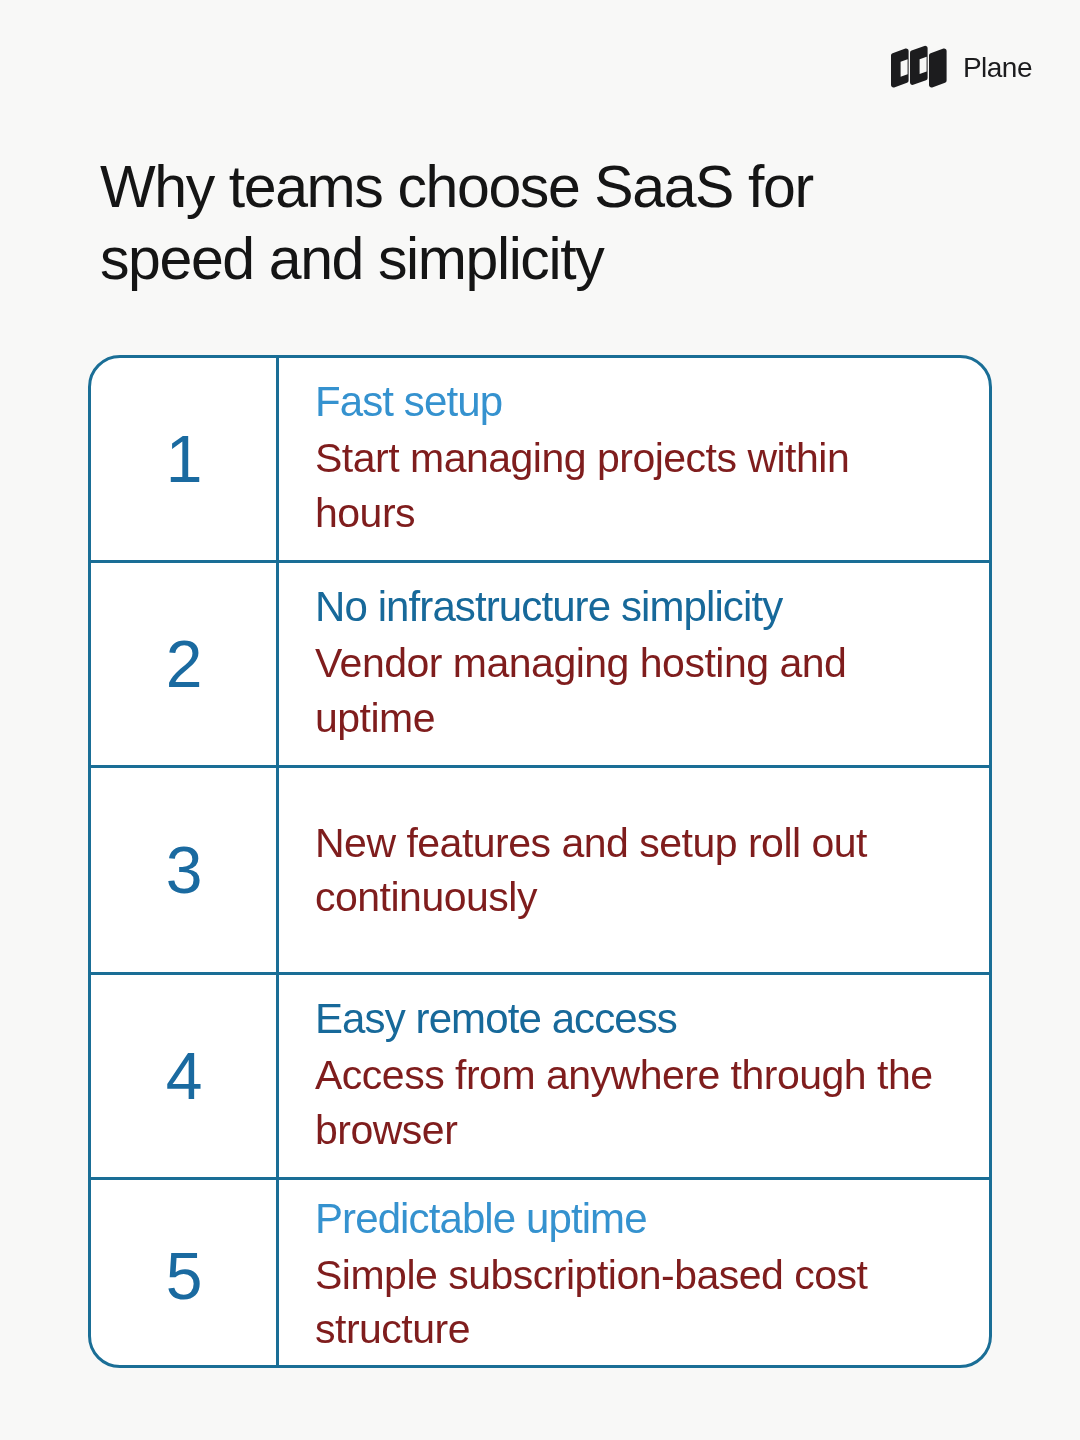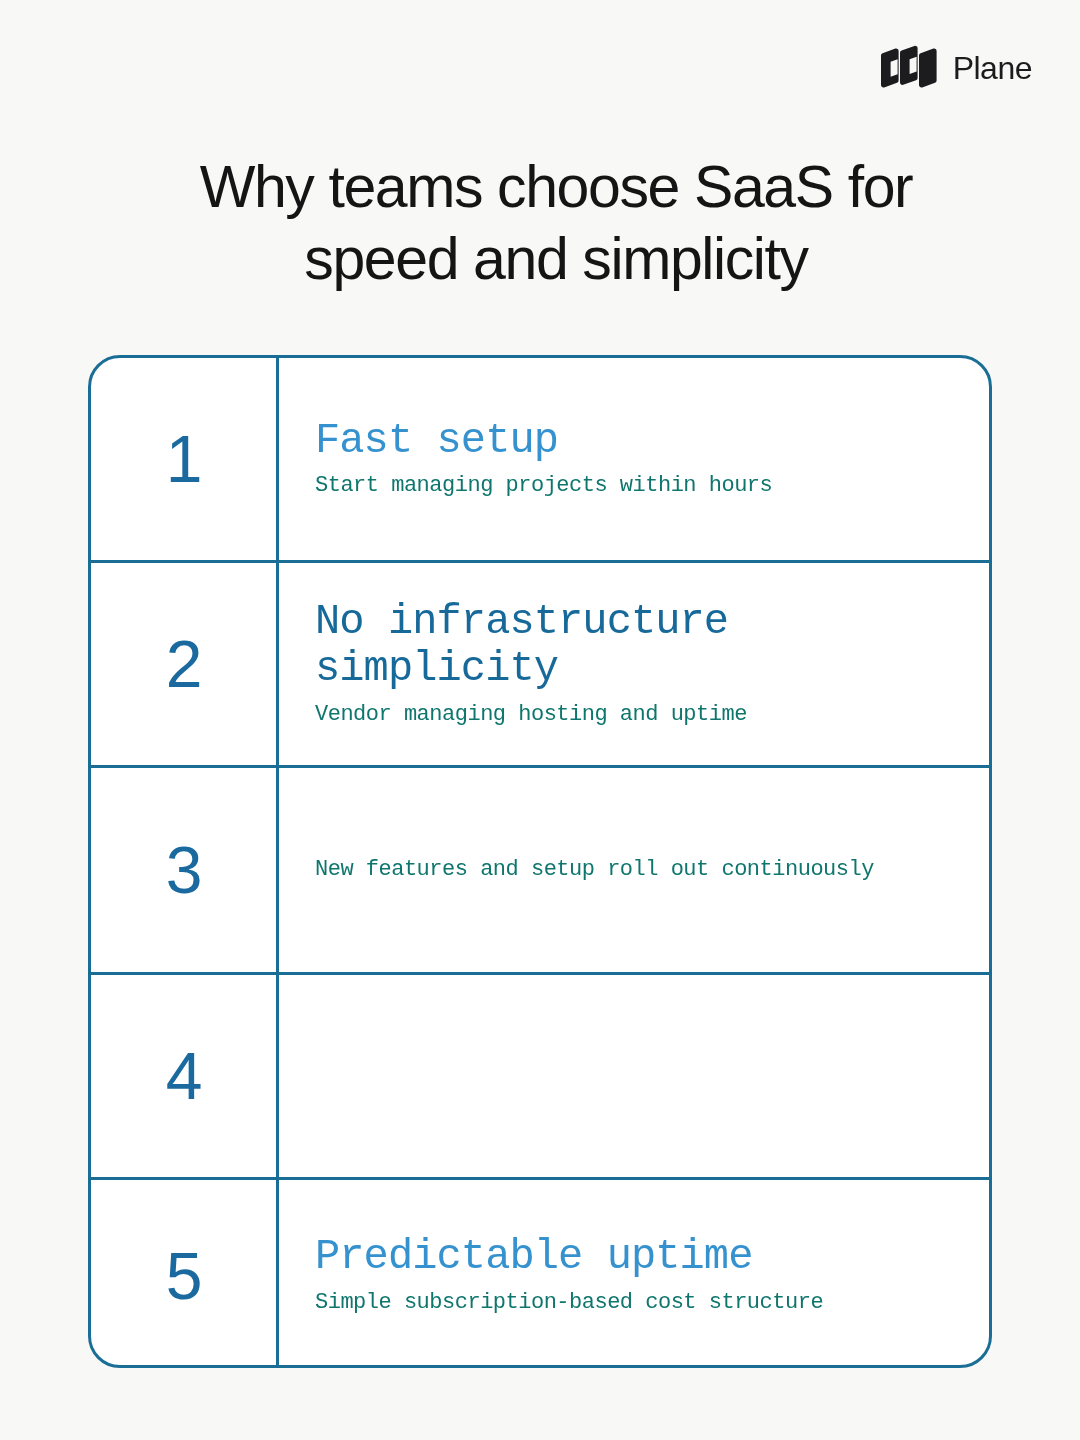--- a/index.html
+++ b/index.html
@@ -25,34 +25,33 @@
     display: flex;
     align-items: center;
     gap: 14px;
   }
   .brand-mark {
     width: 60px;
     height: 48px;
     display: block;
   }
   .brand-name {
-    font-size: 32px;
+    font-size: 28px;
     font-weight: 400;
     letter-spacing: -0.5px;
     color: #1c1c1e;
     line-height: 1;
   }
 
   
   .page-title {
     position: absolute;
     top: 152px;
-    left: 116px;
+    left: 100px;
     width: 880px;
-    text-align: center;
     font-size: 59px;
     line-height: 1.22;
     font-weight: 400;
     letter-spacing: -1.4px;
     color: #151515;
   }
 
   
   .table {
     position: absolute;
@@ -89,39 +88,38 @@
     line-height: 1;
     letter-spacing: -1px;
   }
 
   .row-body {
     flex: 1 1 auto;
     padding: 30px 36px 30px 36px;
     display: flex;
     flex-direction: column;
     justify-content: center;
-    font-family: Liberation Mono, monospace;
   }
 
   .row-heading {
     font-size: 42px;
     font-weight: 400;
     line-height: 1.12;
     letter-spacing: -0.9px;
     margin-bottom: 6px;
   }
   .tone-light { color: #3592cf; }
   .tone-dark  { color: #17699a; }
 
   .row-desc {
-    font-size: 22px;
+    font-size: 41px;
     font-weight: 400;
     line-height: 1.32;
     letter-spacing: -0.5px;
-    color: #0f766e;
+    color: #7f1d1d;
   }
 
   
   .r1 { height: 205px; }
   .r2 { height: 205px; }
   .r3 { height: 207px; }
   .r4 { height: 205px; }
   .r5 { height: 191px; }
 </style>
 </head>
@@ -172,20 +170,24 @@
     </div>
     <div class="row-body">
       <div class="row-desc">New features and setup roll out continuously</div>
     </div>
   </div>
 
   <div class="row r4">
     <div class="row-num-cell">
       <span class="row-num">4</span>
     </div>
+    <div class="row-body">
+      <div class="row-heading tone-dark">Easy remote access</div>
+      <div class="row-desc">Access from anywhere through the browser</div>
+    </div>
   </div>
 
   <div class="row r5">
     <div class="row-num-cell">
       <span class="row-num">5</span>
     </div>
     <div class="row-body">
       <div class="row-heading tone-light">Predictable uptime</div>
       <div class="row-desc">Simple subscription-based cost structure</div>
     </div>

